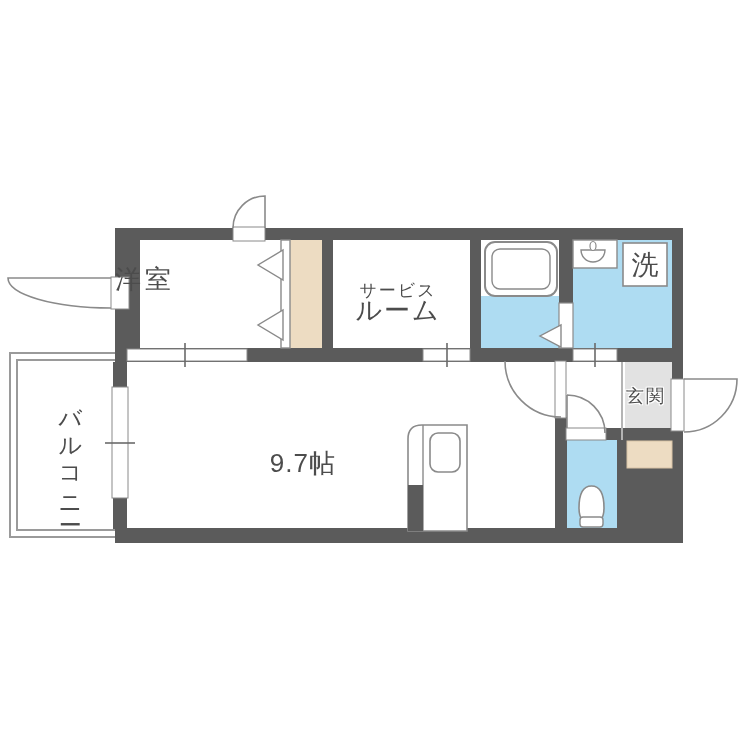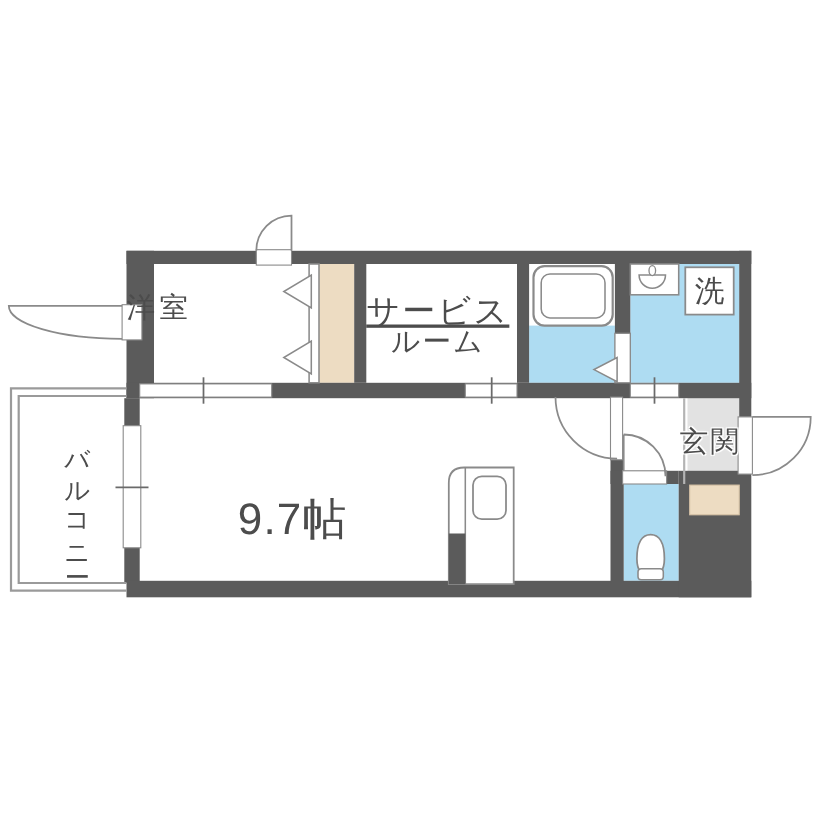--- a/index.html
+++ b/index.html
@@ -14,30 +14,30 @@
   html,body{margin:0;padding:0;background:#ffffff;}
   #stage{
     position:relative;width:750px;height:750px;background:#ffffff;overflow:hidden;
     font-family:"Liberation Sans","DejaVu Sans",sans-serif;
     color:var(--text);
   }
   #plan-svg{position:absolute;left:0;top:0;}
   .lbl{position:absolute;text-align:center;line-height:1.25;color:var(--text);white-space:nowrap;}
   .lbl-yoshitsu{left:75px;top:249px;width:140px;font-size:26px;letter-spacing:4px;margin-top:14px;}
   .lbl-yoshitsu-size{left:93px;top:296px;width:140px;font-size:31px;letter-spacing:1px;}
-  .lbl-service1{left:328px;top:265px;width:140px;font-size:30px;letter-spacing:2px;text-decoration:underline;}
+  .lbl-service1{left:328px;top:280px;width:140px;font-size:17px;letter-spacing:2px;}
   .lbl-service2{left:328px;top:294px;width:140px;font-size:26px;letter-spacing:2px;}
   .lbl-ldk{left:196px;top:400px;width:140px;font-size:37px;letter-spacing:3px;}
-  .lbl-ldk-size{left:196px;top:447px;width:140px;font-size:40px;letter-spacing:1px;}
+  .lbl-ldk-size{left:196px;top:447px;width:140px;font-size:26px;letter-spacing:1px;text-align:right;}
   .lbl-balcony{
     left:56px;top:374px;font-size:23px;letter-spacing:4px;
     writing-mode:vertical-rl;text-orientation:upright;height:160px;
   }
   .lbl-genkan{
-    left:614px;top:385px;width:64px;font-size:26px;letter-spacing:2px;
+    left:614px;top:385px;width:64px;font-size:18px;letter-spacing:2px;
     text-shadow:-1px -1px 0 #fff,1px -1px 0 #fff,-1px 1px 0 #fff,1px 1px 0 #fff,0 0 3px #fff;
   }
   .lbl-laundry{left:623px;top:249px;width:44px;font-size:27px;}
 </style>
 </head>
 <body>
 
 <div id="stage">
 
   <svg id="plan-svg" width="750" height="750" viewBox="0 0 750 750">

